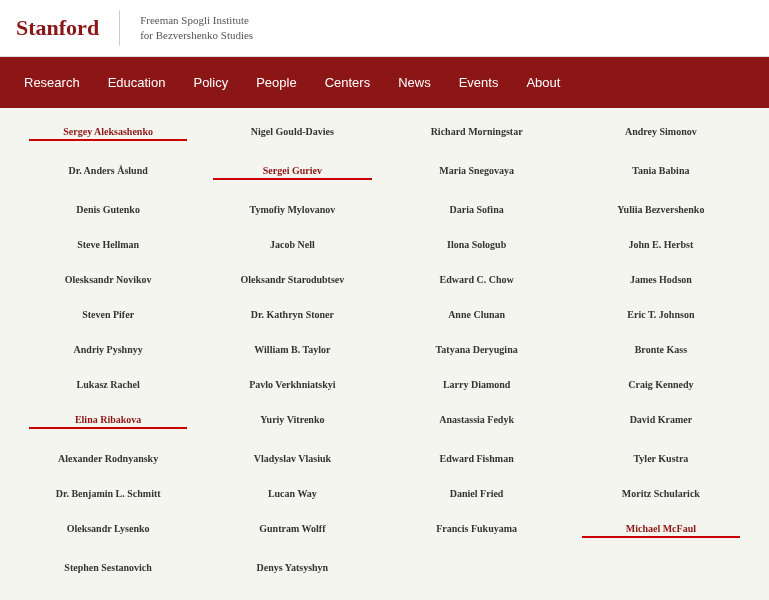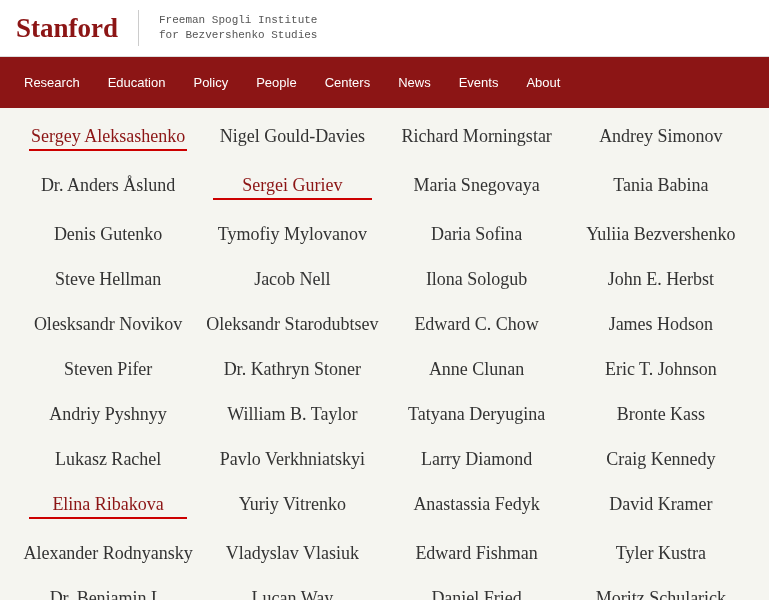--- a/index.html
+++ b/index.html
@@ -1,32 +1,32 @@
 <!DOCTYPE html>
 <html><head>
   <meta charset="utf-8">
   <style>
     * { margin: 0; padding: 0; box-sizing: border-box; }
     body { font-family: Georgia, 'Times New Roman', serif; background: #f5f5f0; color: #333; font-size: 14px; }
 
     
     .header { background: #fff; padding: 10px 16px; display: flex; align-items: center; border-bottom: 1px solid #ddd; }
     .logo-container { display: flex; align-items: center; gap: 10px; }
-    .logo-stanford { color: #8c1515; font-size: 27px; font-weight: bold; font-family: 'Times New Roman', serif; }
+    .logo-stanford { color: #8c1515; font-size: 22px; font-weight: bold; font-family: 'Times New Roman', serif; }
     .logo-divider { width: 1px; height: 36px; background: #ccc; margin: 0 10px; }
-    .logo-text { font-size: 11px; color: #555; line-height: 1.4; font-family: Liberation Mono, monospace; }
+    .logo-text { font-size: 11px; color: #555; line-height: 1.4; }
 
     
     nav { background: #8c1515; padding: 0 10px; display: flex; align-items: center; }
     .nav-item { color: #fff; font-size: 13px; font-family: Arial, sans-serif; padding: 18px 14px; cursor: pointer; text-decoration: none; display: inline-block; }
 
     
     .content { padding: 10px 16px; overflow-y: auto; height: calc(600px - 88px); }
     .grid { display: grid; grid-template-columns: repeat(4, 1fr); row-gap: 8px; }
-    .name { text-align: center; padding: 8px 4px; font-size: 18px; color: #333; position: relative; }
+    .name { text-align: center; padding: 8px 4px; font-size: 10px; color: #333; position: relative; font-weight: bold; }
     .name.highlighted { color: #8c1515; }
     .name.underlined::after {
       content: '';
       display: block;
       border-bottom: 2px solid #c00;
       width: 90%;
       margin: 2px auto 0;
     }
   </style>
 </head>

